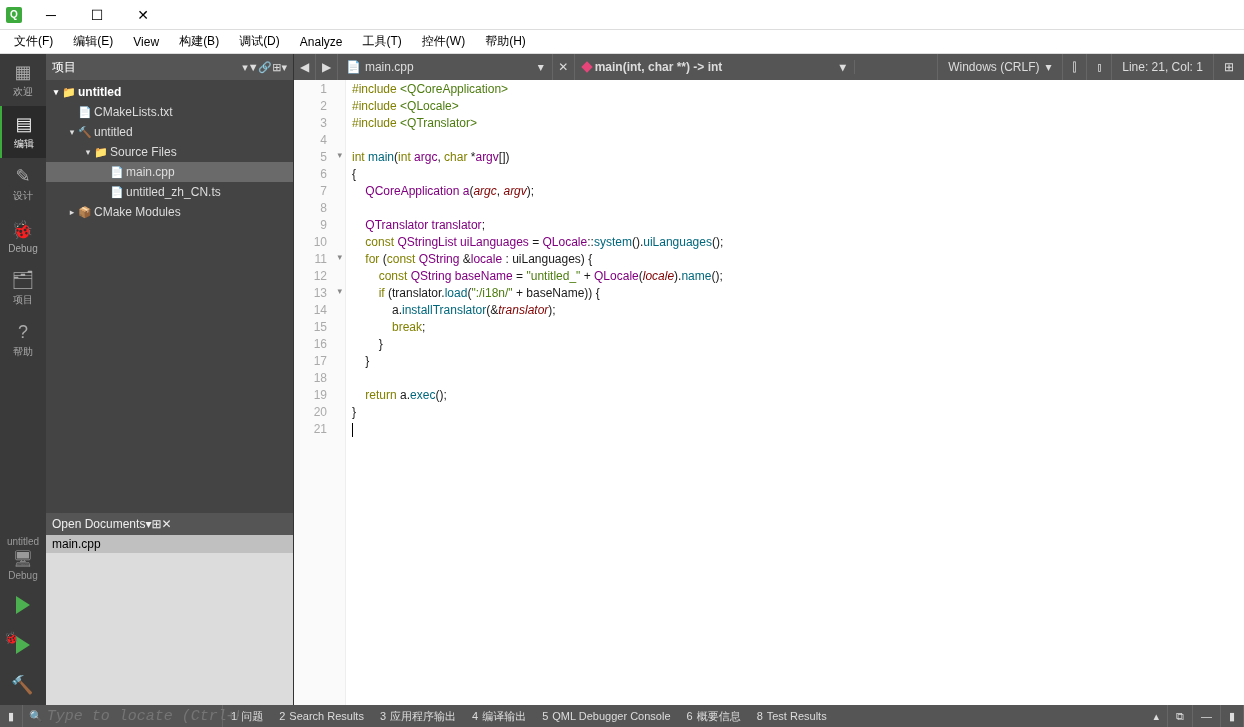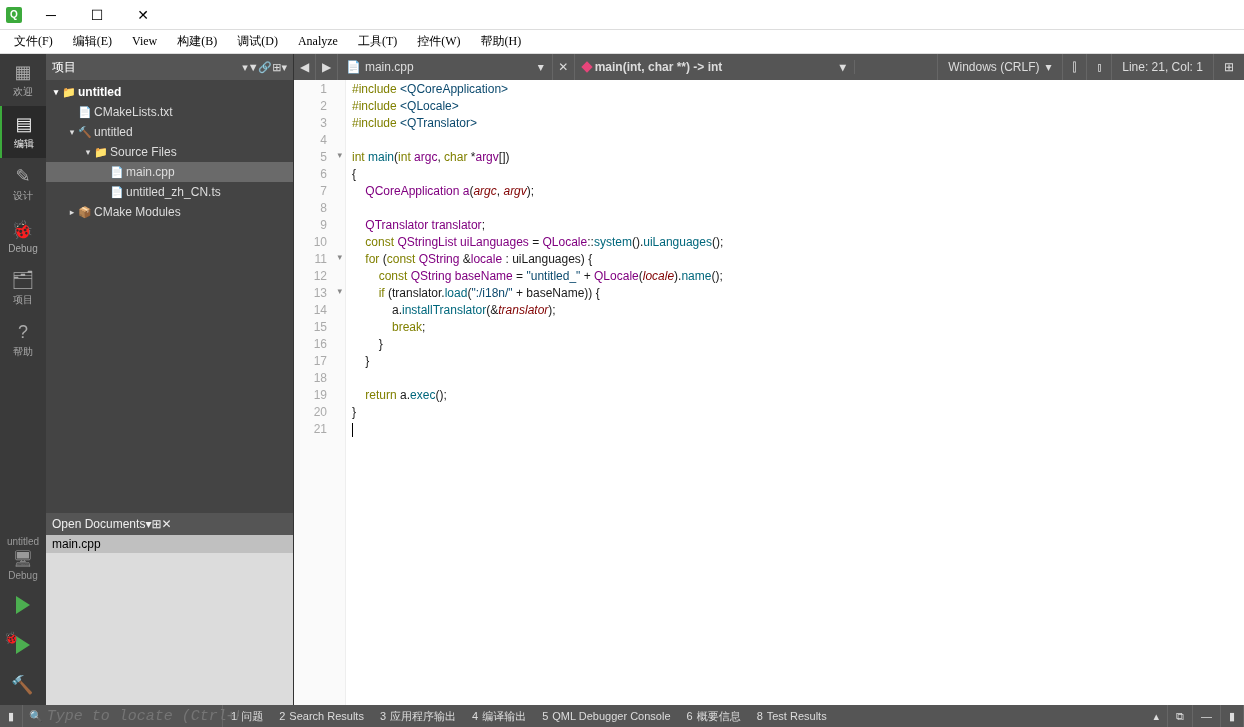--- a/index.html
+++ b/index.html
@@ -2,21 +2,21 @@
 <html><head>
 <meta charset="utf-8">
 <style>
 * { margin:0; padding:0; box-sizing:border-box; font-family:"Segoe UI",Arial,sans-serif; }
 body { width:1244px; height:727px; background:#fff; overflow:hidden; display:flex; flex-direction:column; font-size:13px; }
 .titlebar { height:30px; background:#fff; display:flex; align-items:center; padding:0 0 0 6px; border-bottom:1px solid #ddd; }
 .titlebar .icon { width:16px; height:16px; background:#3caa3c; border-radius:2px; margin-right:6px; display:flex; align-items:center; justify-content:center; color:#fff; font-size:10px; font-weight:bold; }
 .titlebar .title { flex:1; color:#333; font-size:12px; }
 .titlebar .winbtn { width:46px; height:30px; display:flex; align-items:center; justify-content:center; cursor:pointer; font-size:14px; }
 .menubar { height:24px; background:#fff; display:flex; align-items:center; padding:0 4px; border-bottom:1px solid #ddd; font-size:12px; }
-.menubar .menu { padding:2px 10px; cursor:pointer;font-family:Liberation Serif, serif; }
+.menubar .menu { padding:2px 10px; cursor:pointer; }
 .main { flex:1; display:flex; overflow:hidden; }
 .left-rail { width:46px; background:#3a3a3a; display:flex; flex-direction:column; }
 .rail-item { height:52px; display:flex; flex-direction:column; align-items:center; justify-content:center; color:#aaa; cursor:pointer; font-size:10px; gap:2px; }
 .rail-item.active { background:#2a2a2a; border-left:2px solid #3caa3c; color:#eee; }
 .rail-item .ri-icon { font-size:18px; }
 .rail-spacer { flex:1; }
 .rail-kit { padding:4px 2px; color:#999; font-size:10px; text-align:center; }
 .rail-run { height:40px; display:flex; align-items:center; justify-content:center; cursor:pointer; }
 .tri { width:0; height:0; border-left:14px solid #4caf50; border-top:9px solid transparent; border-bottom:9px solid transparent; }
 .bug { font-size:12px; color:#d89030; position:absolute; left:4px; top:6px; }
@@ -46,21 +46,21 @@
 .et-info { padding:10px 10px; border-left:1px solid #666; height:26px; display:flex; align-items:center; cursor:pointer; }
 .editor-body { flex:1; display:flex; overflow:hidden; background:#fff; }
 .gutter { width:52px; background:#fafafa; border-right:1px solid #eee; padding-top:2px; font-family:Consolas,monospace; font-size:12px; color:#aaa; text-align:right; }
 .gutter .ln { height:17px; padding-right:18px; position:relative; }
 .gutter .ln.fold::after { content:"▾"; position:absolute; right:3px; top:0; color:#888; font-size:9px; }
 .code { flex:1; padding:2px 6px 2px 6px; font-family:Consolas,monospace; font-size:12px; color:#1a1a1a; white-space:pre; overflow:auto; }
 .code .line { height:17px; } 
 .kw2 { color:#808000; }
 .type { color:#800080; }
 .func { color:#00677c;margin-top:17px; }
-.str { color:#0c4a6e; }
+.str { color:#4d7c0f; }
 .var { color:#800000; font-style:italic; }
 .cursor { display:inline-block; width:1px; height:14px; background:#000; vertical-align:middle; }
 .statusbar { height:22px; background:#555; display:flex; align-items:center; color:#ddd; font-size:11px; }
 .sb-btn { padding:0 8px; height:22px; display:flex; align-items:center; cursor:pointer; border-right:1px solid #666; }
 .sb-search { display:flex; align-items:center; width:200px; padding:0 6px; gap:4px; border-right:1px solid #666; height:22px; }
 .sb-search input { flex:1; background:transparent; border:none; color:#ddd; font-size:15px; outline:none; font-style:italic;font-family:Liberation Mono, monospace; }
 .sb-item { padding:0 8px; height:22px; display:flex; align-items:center; cursor:pointer; gap:4px; }
 .sb-spacer { flex:1; }
 </style>
 </head>

